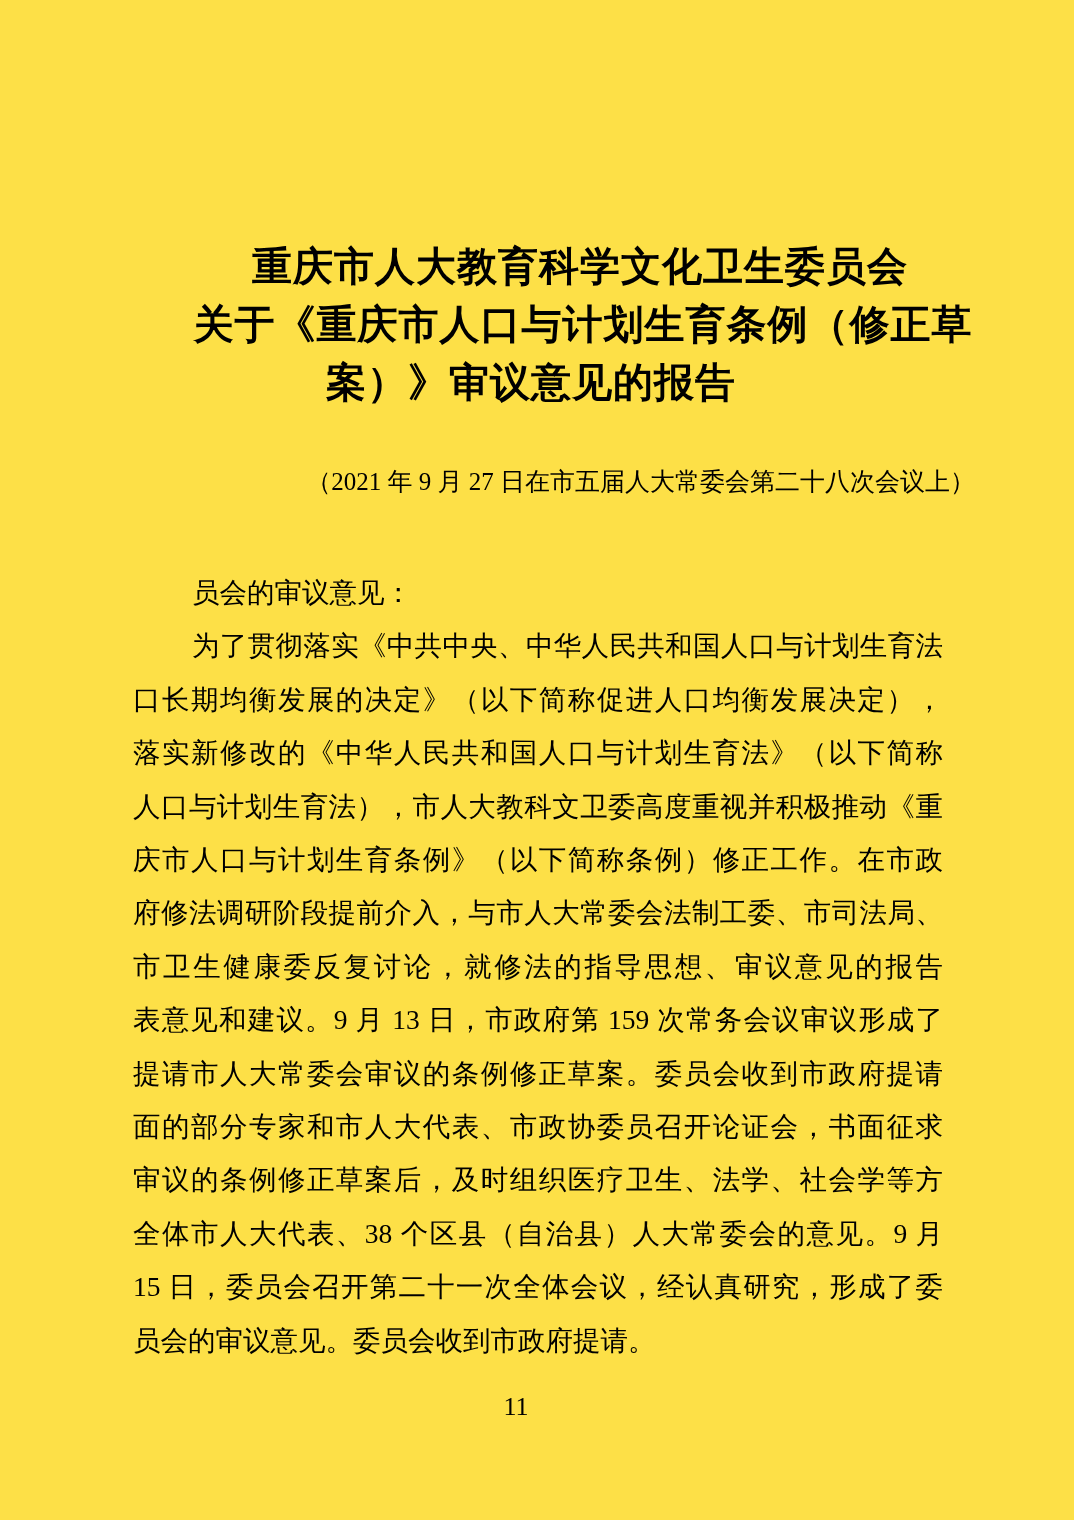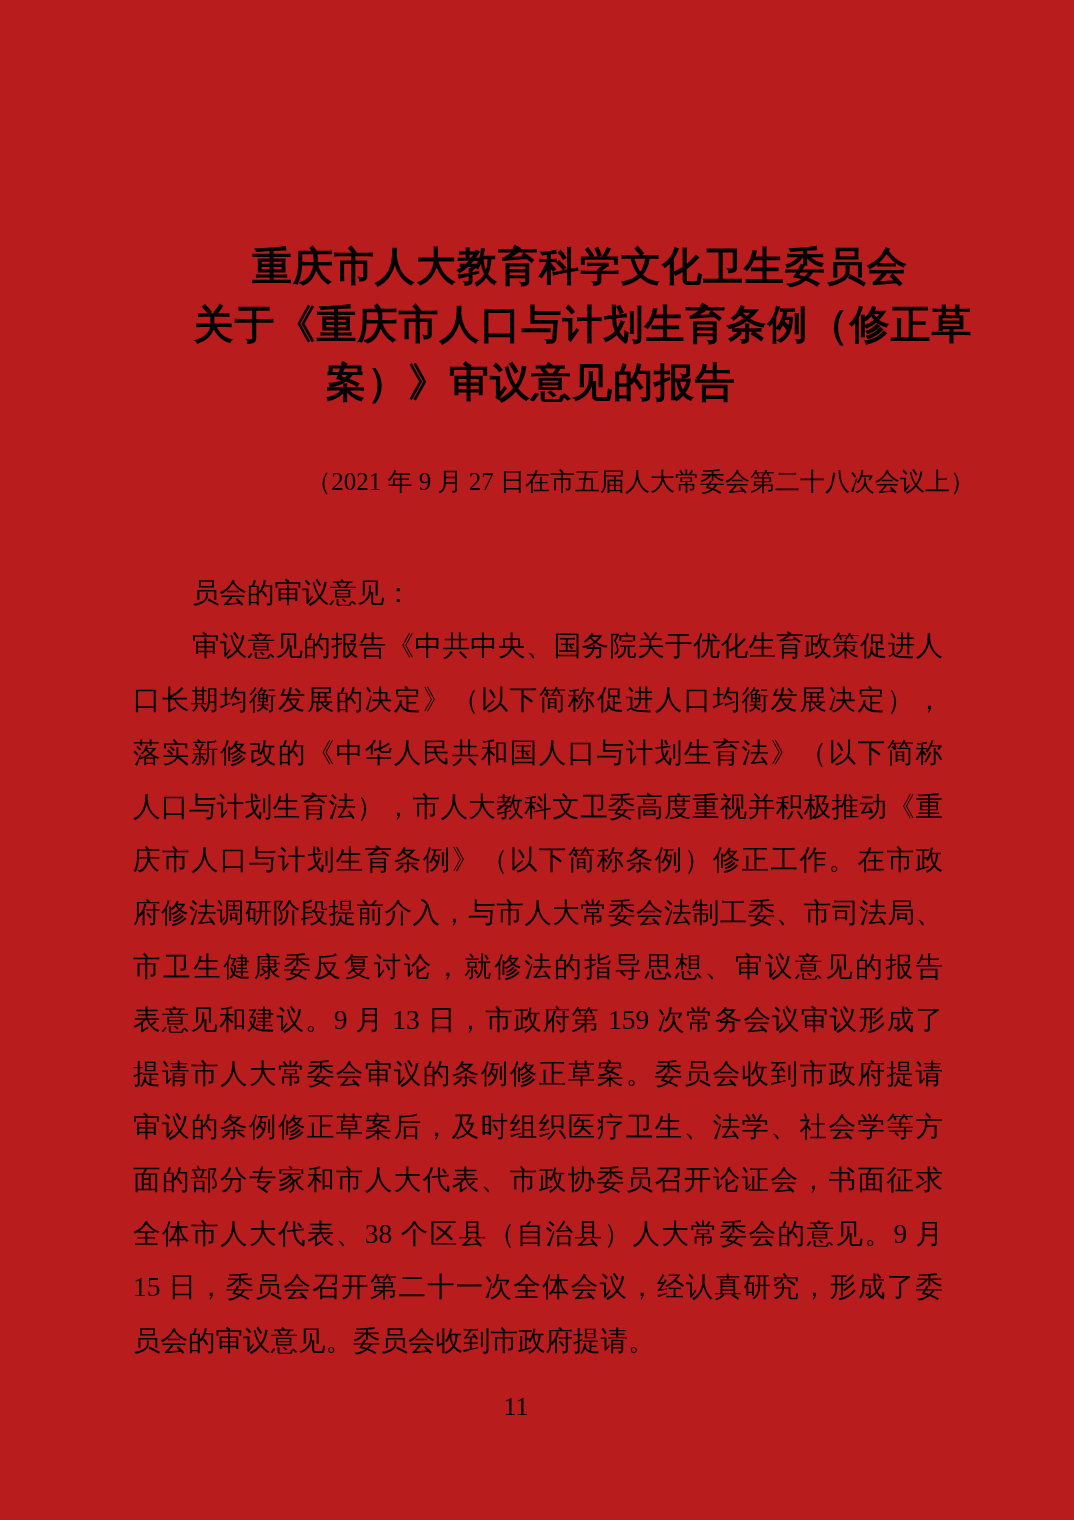--- a/index.html
+++ b/index.html
@@ -4,21 +4,21 @@
 <style>
   html, body {
     margin: 0;
     padding: 0;
     background: #ffffff;
   }
   .page {
     position: relative;
     width: 1074px;
     height: 1520px;
-    background: #b91c1c;
+    background: #fde047;
     color: #000000;
     font-family: "Liberation Serif", serif;
     overflow: hidden;
   }
 
   
   .title-block {
     position: absolute;
     top: 238px;
     left: 133px;
@@ -91,31 +91,31 @@
       <div class="title-line">重庆市人大教育科学文化卫生委员会</div>
       <div class="title-line">关于《重庆市人口与计划生育条例（修正草</div>
       <div class="title-line">案）》审议意见的报告</div>
     </div>
 
   <div class="meeting-note">（2021 年 9 月 27 日在市五届人大常委会第二十八次会议上）</div>
 
   <div class="body-block">
     <div class="salutation">员会的审议意见：</div>
     <div class="paragraph">
-        <div class="para-line">审议意见的报告《中共中央、国务院关于优化生育政策促进人</div>
+        <div class="para-line">为了贯彻落实《中共中央、中华人民共和国人口与计划生育法</div>
         <div class="para-line">口长期均衡发展的决定》（以下简称促进人口均衡发展决定），</div>
         <div class="para-line">落实新修改的《中华人民共和国人口与计划生育法》（以下简称</div>
         <div class="para-line">人口与计划生育法），市人大教科文卫委高度重视并积极推动《重</div>
         <div class="para-line">庆市人口与计划生育条例》（以下简称条例）修正工作。在市政</div>
         <div class="para-line">府修法调研阶段提前介入，与市人大常委会法制工委、市司法局、</div>
         <div class="para-line">市卫生健康委反复讨论，就修法的指导思想、审议意见的报告</div>
         <div class="para-line">表意见和建议。9 月 13 日，市政府第 159 次常务会议审议形成了</div>
         <div class="para-line">提请市人大常委会审议的条例修正草案。委员会收到市政府提请</div>
+        <div class="para-line">面的部分专家和市人大代表、市政协委员召开论证会，书面征求</div>
         <div class="para-line">审议的条例修正草案后，及时组织医疗卫生、法学、社会学等方</div>
-        <div class="para-line">面的部分专家和市人大代表、市政协委员召开论证会，书面征求</div>
         <div class="para-line">全体市人大代表、38 个区县（自治县）人大常委会的意见。9 月</div>
         <div class="para-line">15 日，委员会召开第二十一次全体会议，经认真研究，形成了委</div>
         <div class="para-line">员会的审议意见。委员会收到市政府提请。</div>
       </div>
   </div>
 
   <div class="page-number">11</div>
 
 </div>
 

